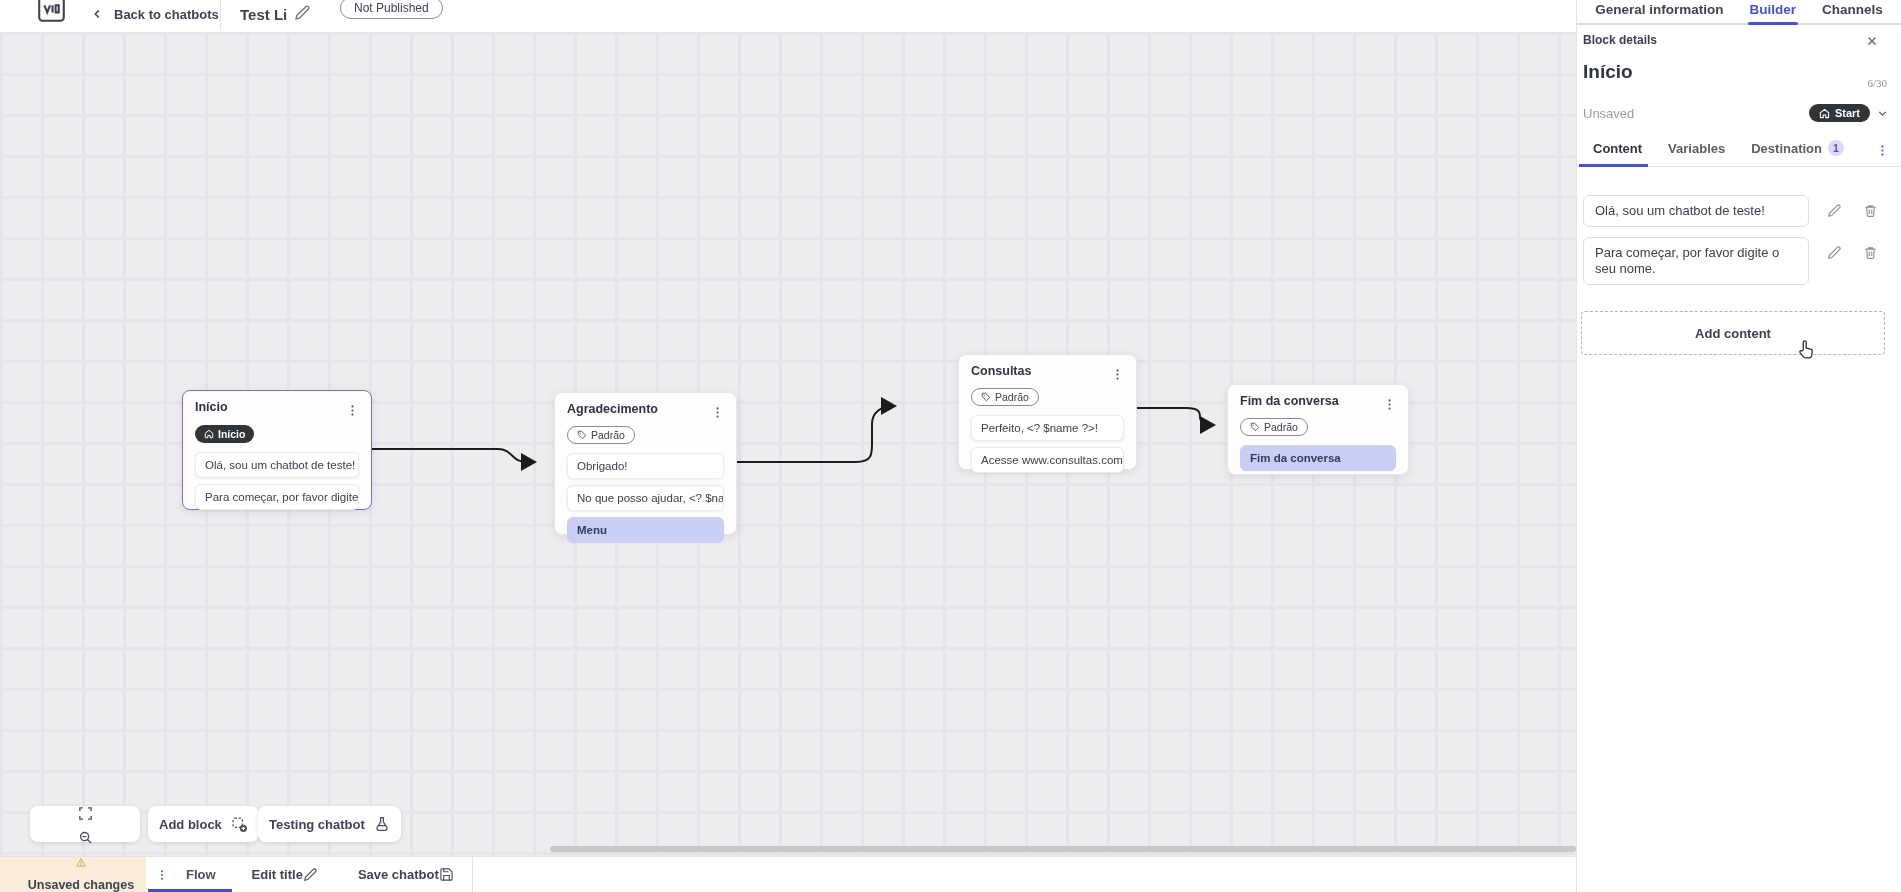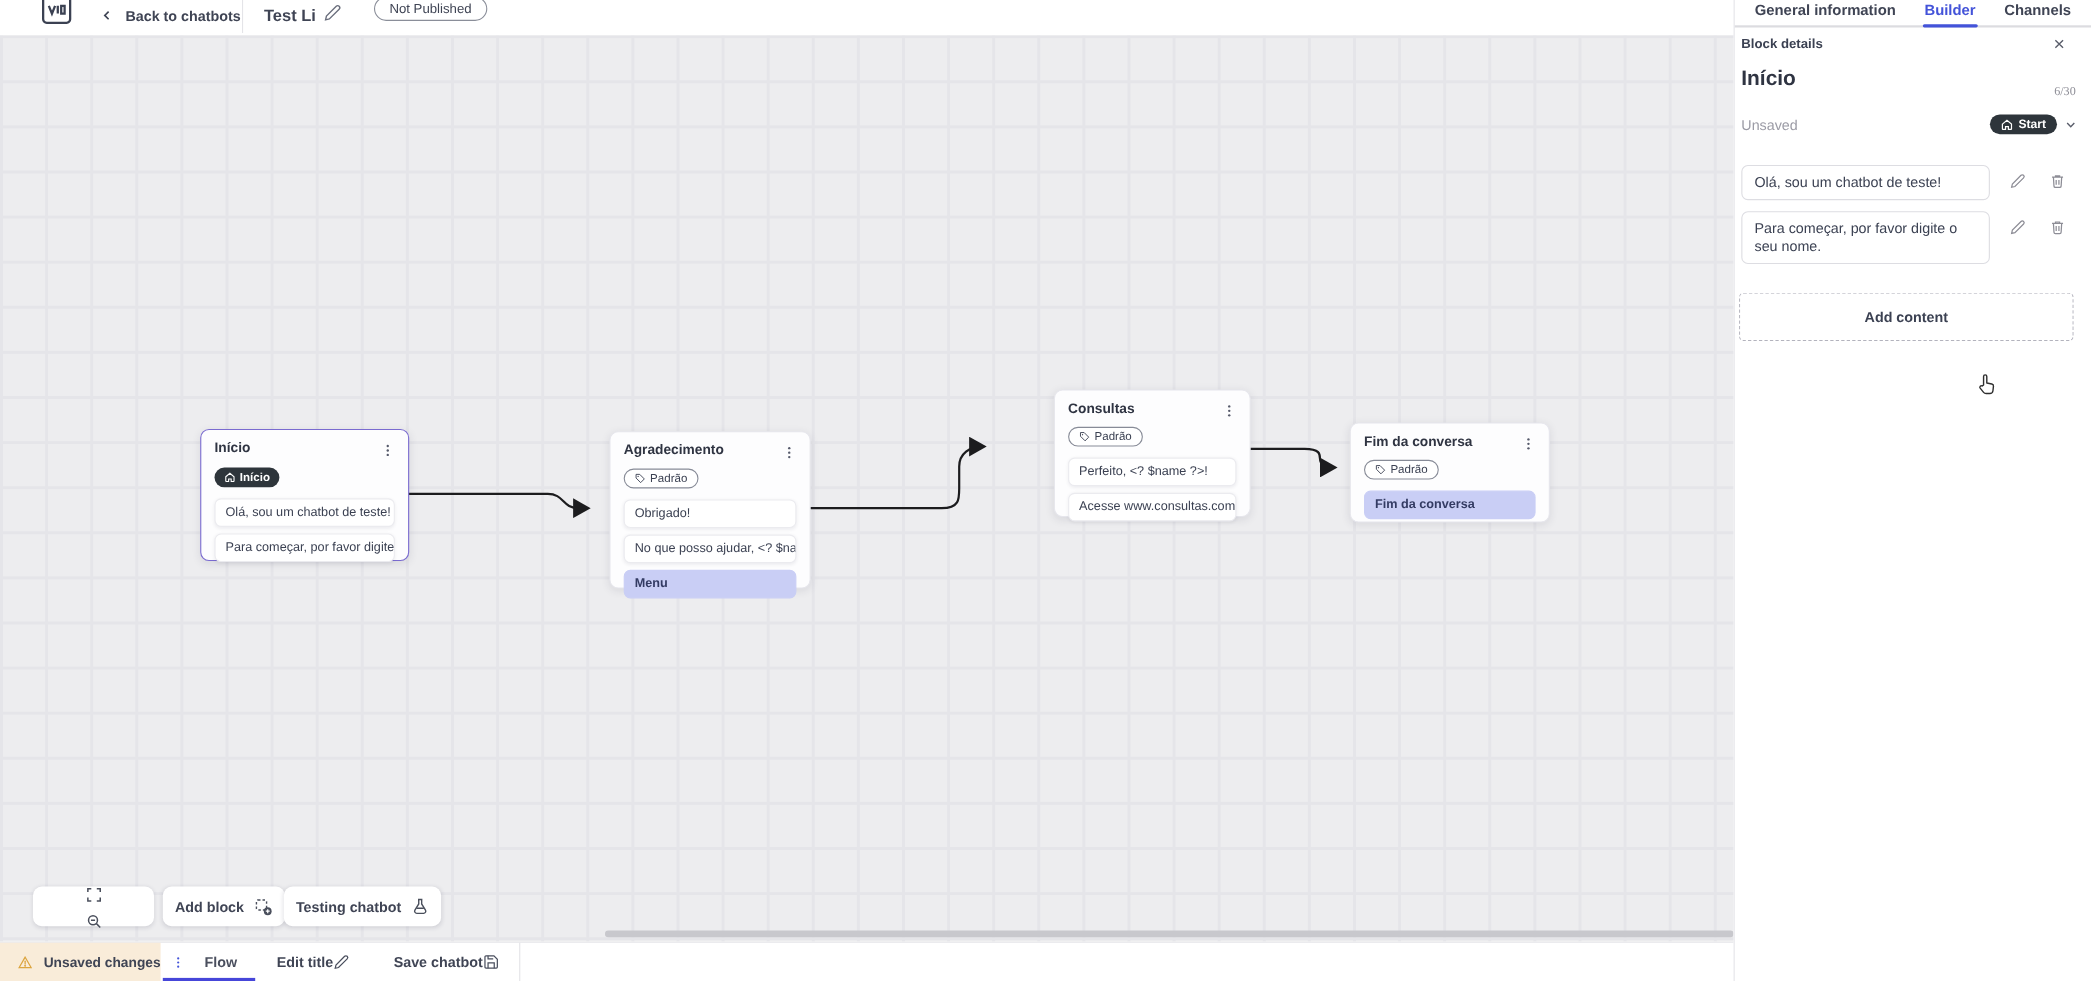--- a/index.html
+++ b/index.html
@@ -76,21 +76,21 @@
 
   
   .ctl-card { position:absolute; top:774px; height:36px; background:#fff; border-radius:8px;
     box-shadow:0 1px 4px rgba(40,40,70,.14); display:flex; align-items:center; gap:9px; padding:0 11px;
     font-size:13px; font-weight:bold; color:#3f4454; z-index:3; }
   .ctl-icon { color:#4a4f5c; cursor:pointer; display:flex; }
   .hscroll-thumb { position:absolute; left:550px; top:814px; width:1026px; height:6px; background:#c8c8cd; border-radius:3px; z-index:3; }
 
   
   .bottombar { position:absolute; left:0; top:856px; width:1576px; height:36px; background:#fff; border-top:1px solid #e3e3e7; display:flex; align-items:center; z-index:5; }
-  .unsaved { width:146px; height:100%; background:#f9ecd9; display:flex; align-items:center; gap:10px; padding-left:16px; }
+  .unsaved { width:146px; height:100%; background:#f9ecd9; display:flex; align-items:center; gap:10px; padding-left:16px;flex-direction:column; }
   .unsaved-label { font-size:12.5px; font-weight:bold; color:#3f4454; white-space:nowrap; }
   .bb-kebab { margin-left:10px; color:#4353d9; cursor:pointer; display:flex; }
   .flow-tab { margin-left:18px; font-size:13px; font-weight:bold; color:#4a4f5e; cursor:pointer; }
   .flow-underline { position:absolute; left:148px; bottom:0; width:84px; height:3px; background:#4646d9; }
   .bb-item { display:flex; align-items:center; gap:0; font-size:13px; font-weight:bold; color:#3f4454; cursor:pointer; }
   .bb-edit { margin-left:36px; }
   .bb-save { margin-left:40px; }
   .bb-divider { margin-left:18px; width:1px; height:36px; background:#e3e3e7; }
 </style>
 </head>
@@ -301,20 +301,35 @@
             <path d="M3 10.5L12 3l9 7.5V20a1 1 0 01-1 1h-5.2v-5.6H9.2V21H4a1 1 0 01-1-1z"></path>
           </svg>
         <span>Start</span>
       </span>
       <svg class="ic" width="13" height="13" viewBox="0 0 24 24" fill="none" stroke="#5a5e6b" stroke-width="2.4">
           <path d="M6 9l6 6 6-6"></path>
         </svg>
     </span>
   </div>
 
+  <div class="ptabs-row">
+    <span class="ptab active">Content</span>
+    <span class="ptab">Variables</span>
+    <span class="ptab">
+      <span>Destination</span>
+      <span class="dest-badge">1</span>
+    </span>
+    <span class="ptab-kebab">
+      <svg class="ic" width="13" height="15" viewBox="0 0 24 24" fill="currentColor">
+          <circle cx="12" cy="4.5" r="2"></circle>
+          <circle cx="12" cy="12" r="2"></circle>
+          <circle cx="12" cy="19.5" r="2"></circle>
+        </svg>
+    </span>
+  </div>
 
   <div class="content-row first">
     <div class="content-card">Olá, sou um chatbot de teste!</div>
     <span class="row-pencil">
       <svg class="ic" width="15" height="15" viewBox="0 0 24 24" fill="none" stroke="currentColor" stroke-width="1.8">
           <path d="M16.5 3.8a2.6 2.6 0 013.7 3.7L7.6 20.1 2.8 21.2l1.1-4.8z"></path>
         </svg>
     </span>
     <span class="row-trash">
       <svg class="ic" width="15" height="15" viewBox="0 0 24 24" fill="none" stroke="currentColor" stroke-width="1.8">

